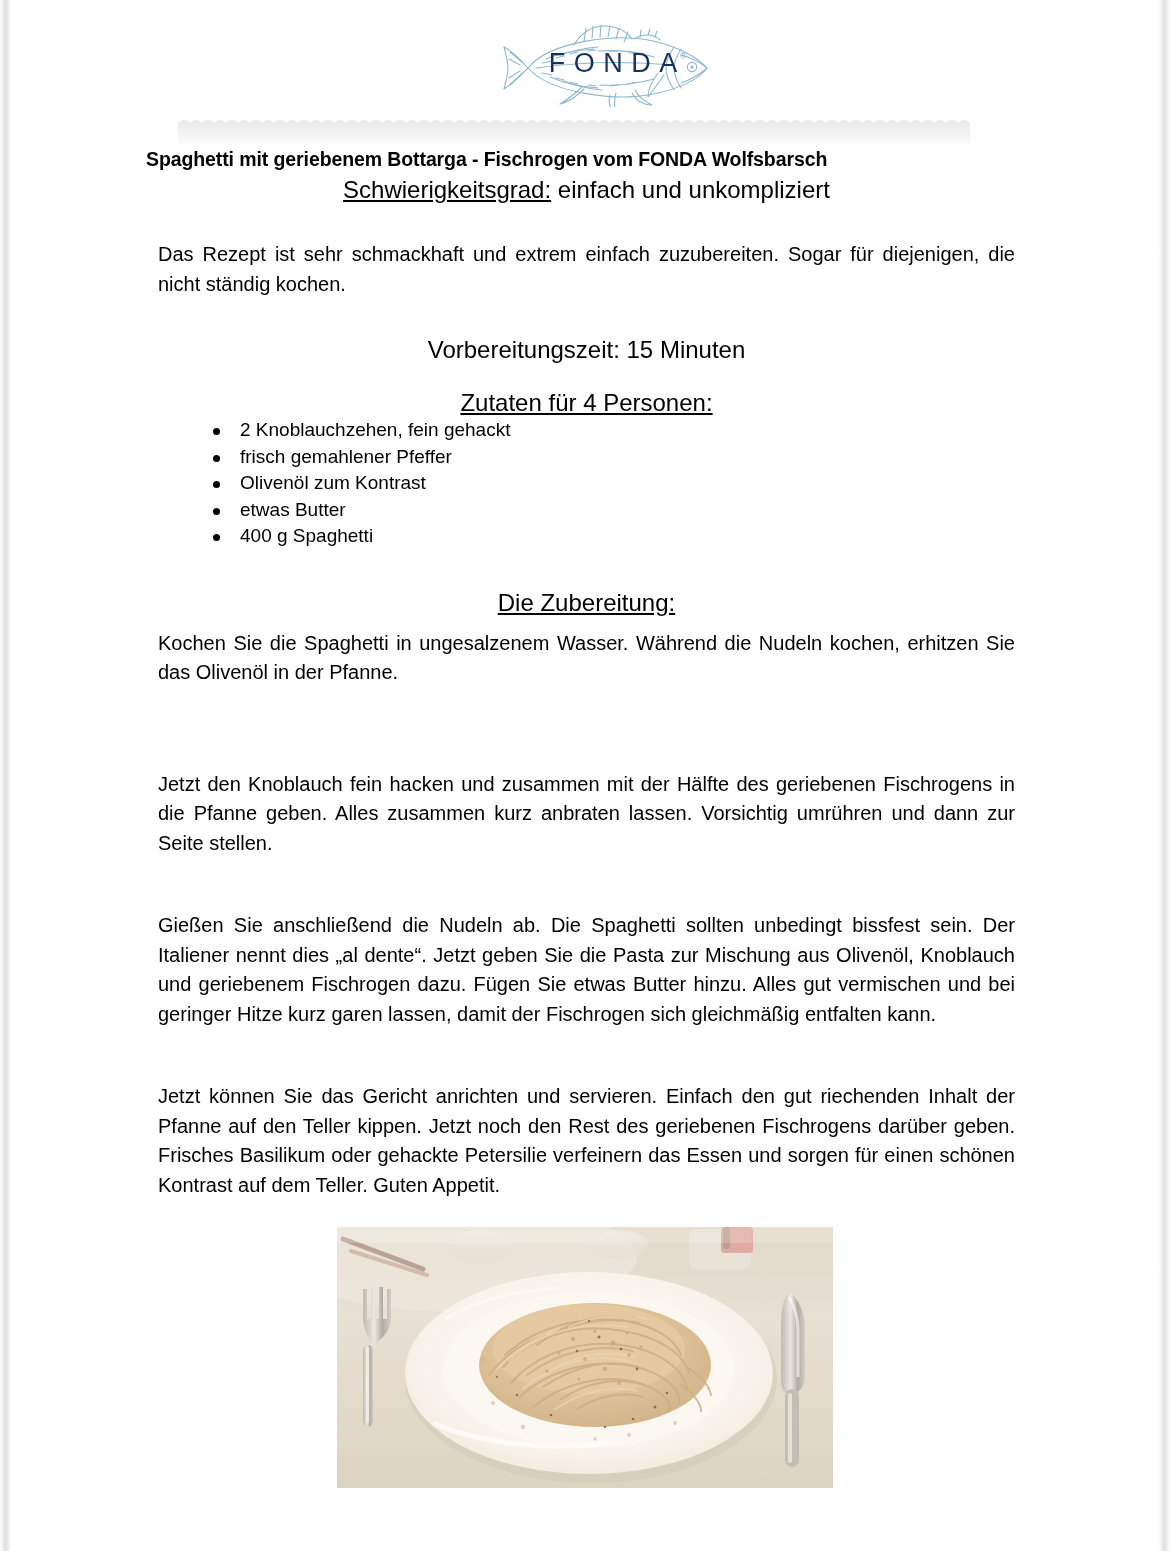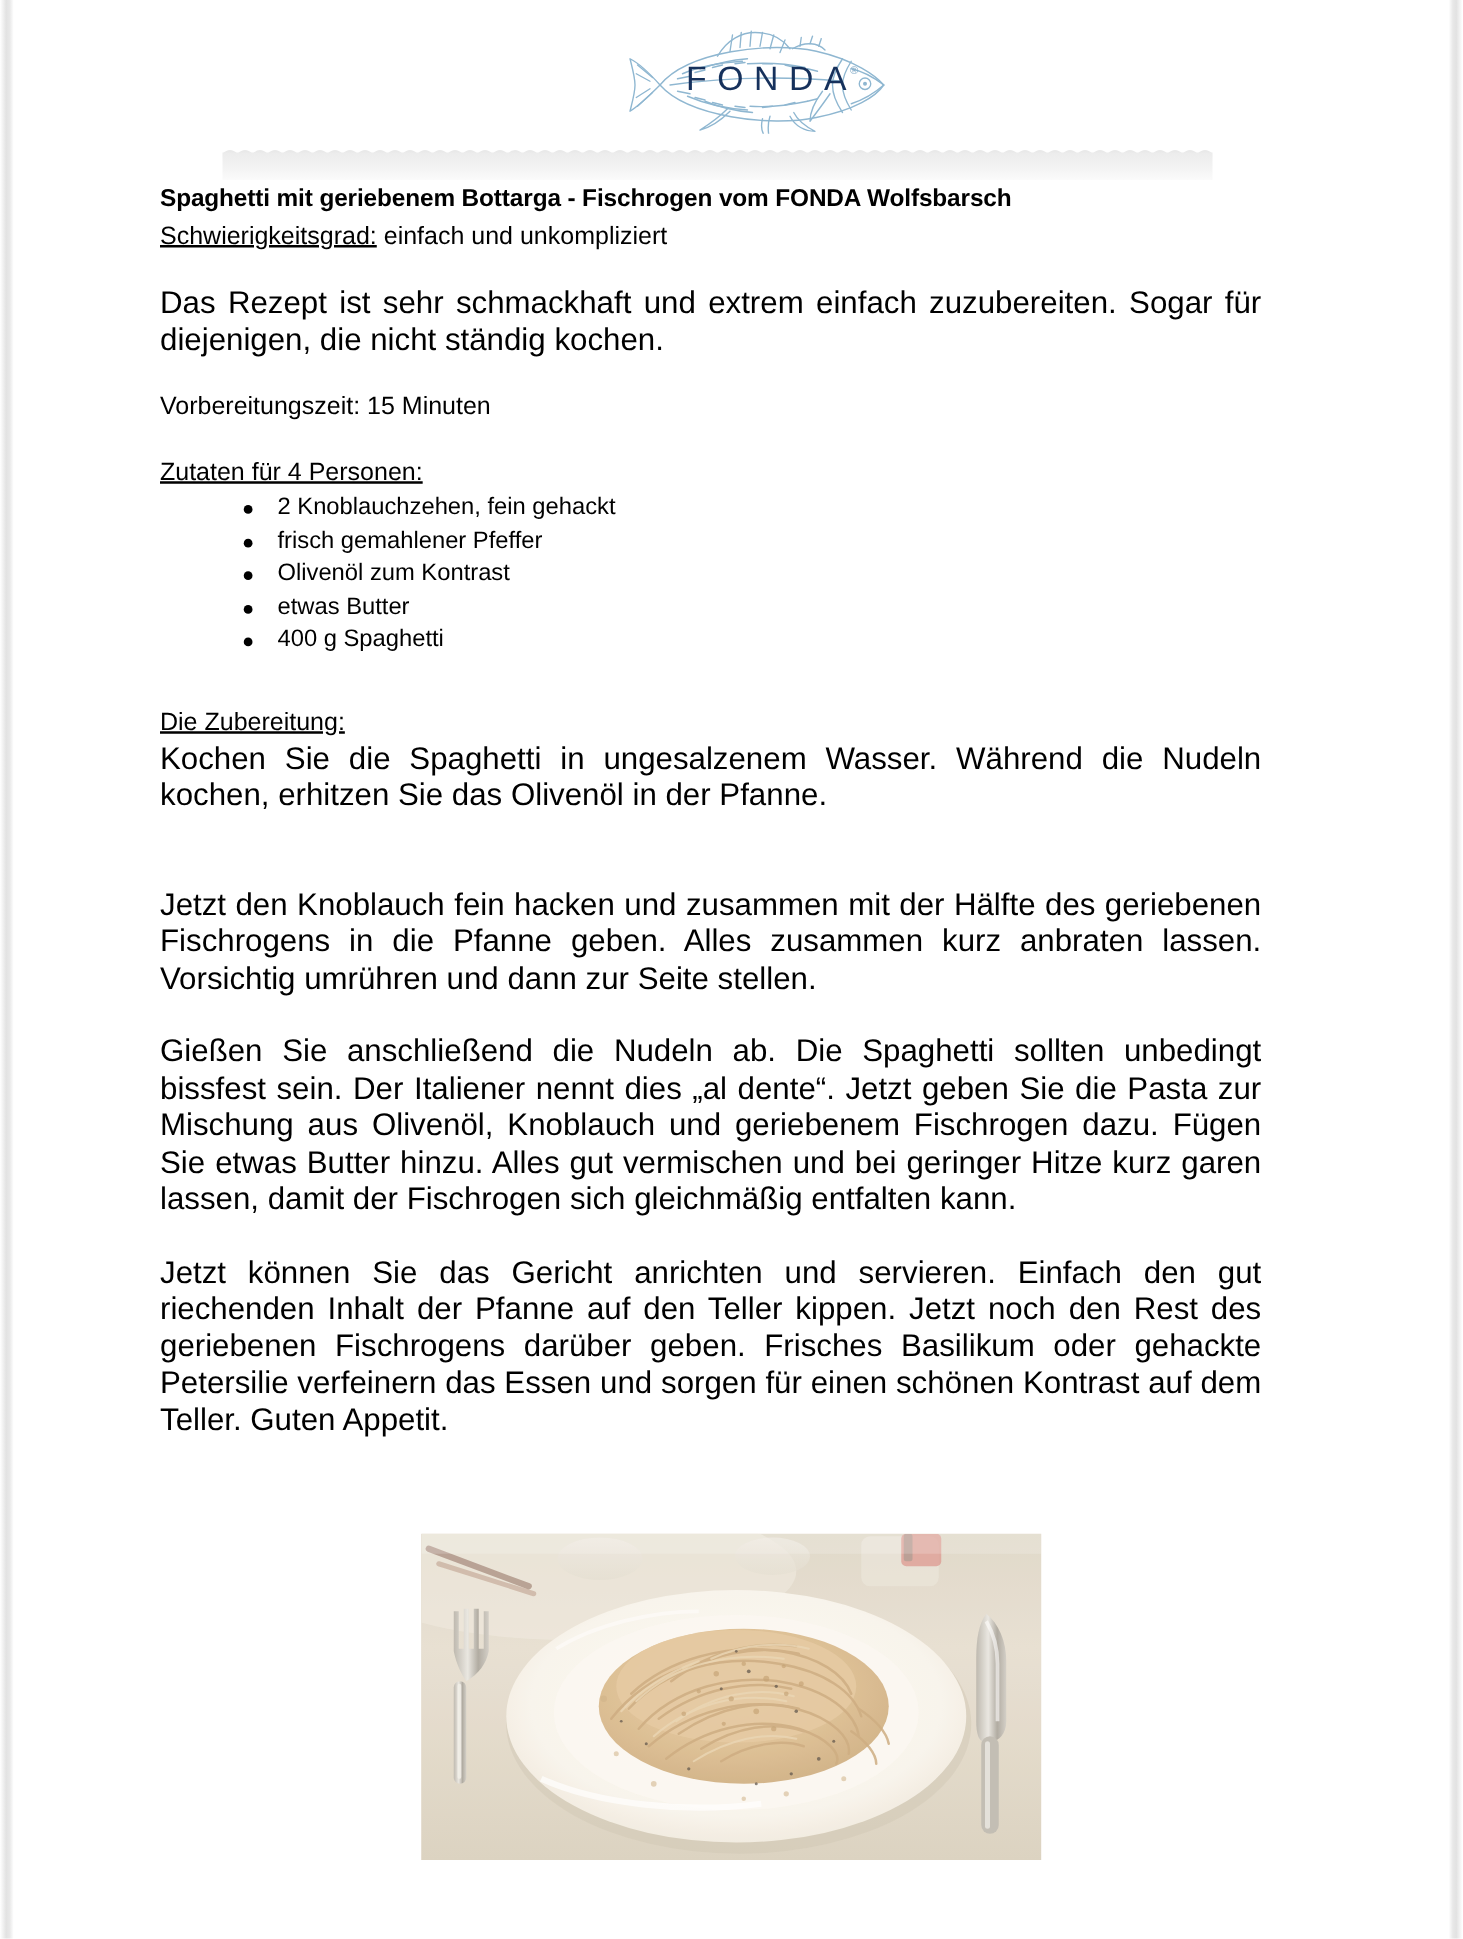--- a/index.html
+++ b/index.html
@@ -94,46 +94,47 @@
     top: 118px;
     width: 792px;
     height: 9px;
     overflow: hidden;
   }
   .banner-scallop svg { display: block; }
 
   
   .doc {
     position: absolute;
-    left: 128px;
+    left: 146px;
     top: 145px;
     width: 881px;
   }
 
   .title {
     font-size: 19.5px;
     font-weight: bold;
     line-height: 29px;
     letter-spacing: -0.1px;
     margin: 0 0 1px 0;
   }
 
   .line {
-    font-size: 20px;
+    font-size: 24px;
     line-height: 29px;
     margin: 0;
+    text-align: center;
   }
 
   .u { text-decoration: underline; }
 
   .para {
-    font-size: 25px;
+    font-size: 20px;
     line-height: 29.5px;
     text-align: justify;
-    margin: 0;
+    margin: 12px;
   }
 
   .spacer-sm { height: 24px; }
   .spacer-md { height: 29px; }
   .spacer-lg { height: 38px; }
 
   ul.ingredients {
     margin: 0;
     padding: 0 0 0 67px;
     list-style: none;

